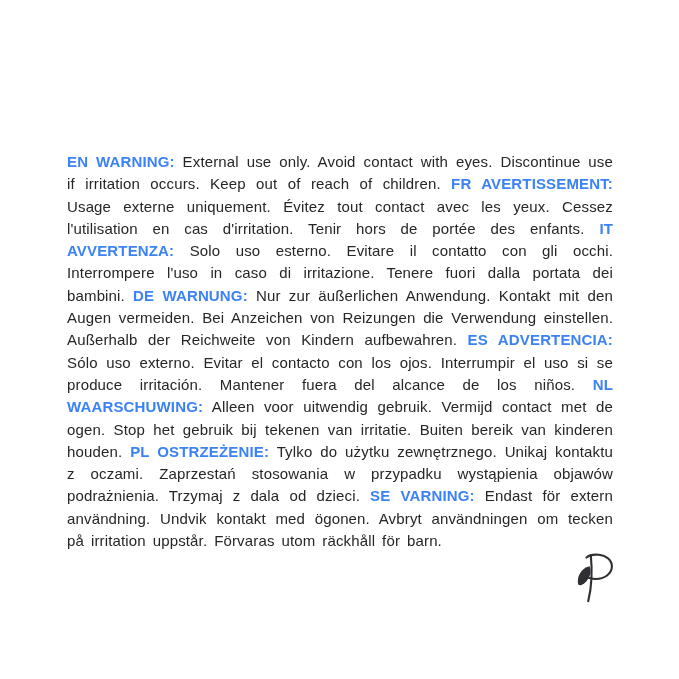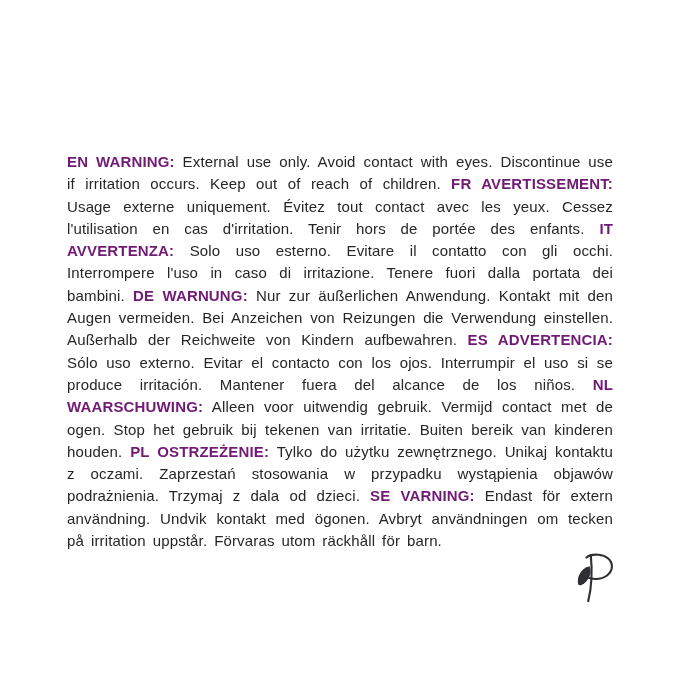--- a/index.html
+++ b/index.html
@@ -23,21 +23,21 @@
     margin: 0;
     font-size: 15px;
     line-height: 22.3px;
     letter-spacing: 0.15px;
     word-spacing: 2.6px;
     color: #262626;
     text-align: justify;
   }
   .warning-text strong {
     font-weight: 700;
-    color: #701a75;
+    color: #3b82f6;
   }
   .brand-logo {
     position: absolute;
     left: 576px;
     top: 553px;
     width: 38px;
     height: 50px;
   }
   .brand-logo svg {
     display: block;

